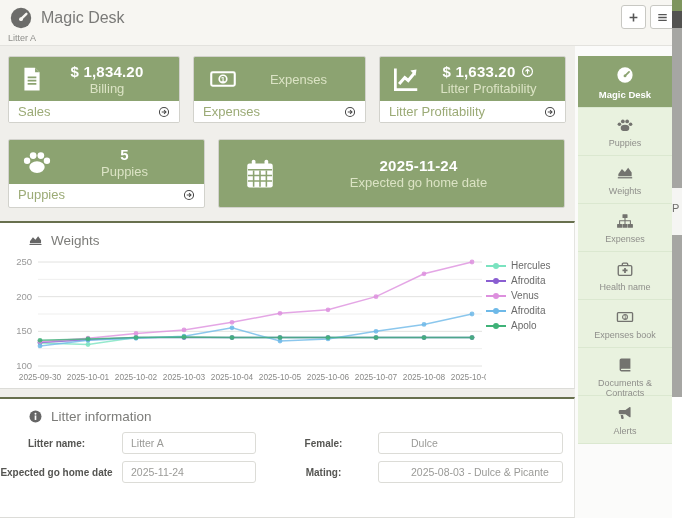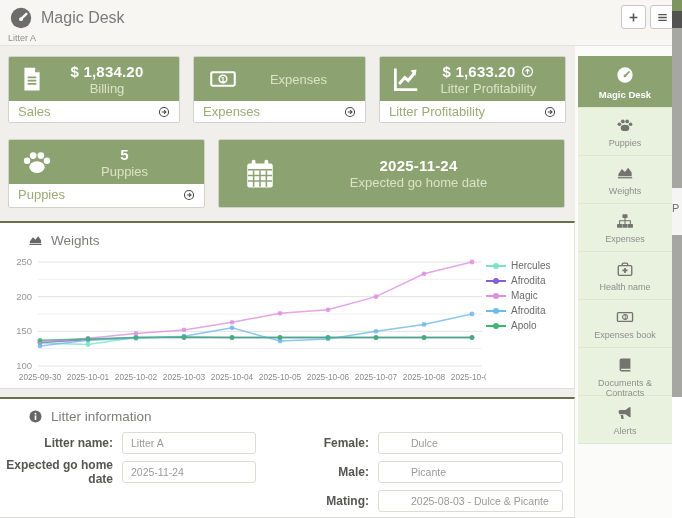--- a/index.html
+++ b/index.html
@@ -59,21 +59,21 @@
   #chart { width:482px; height:136px; }
   .legend { display:flex; flex-direction:column; gap:4px; padding-top:8px; }
   .legend-item { display:flex; align-items:center; gap:5px; font-size:10px; color:#6b6b6b; cursor:pointer; }
 
   #litter-panel { margin-top:8px; height:121px; overflow:hidden; }
   .form-grid { display:flex; padding-top:6px; }
   .fcol { display:flex; flex-direction:column; gap:7px; }
   .fcol.left { width:278px; }
   .fcol.right { flex:1; }
   .frow { display:flex; align-items:center; height:22px; }
-  .flabel { font-size:12px; font-weight:bold; color:#555552; text-align:right; padding-right:9px; }
+  .flabel { font-size:10px; font-weight:bold; color:#555552; text-align:center; padding-right:9px; }
   .fcol.left .flabel { width:122px; }
   .fcol.right .flabel { width:100px; }
   .finput { height:22px; border:1px solid #dcdcd7; border-radius:3px; background:#fff;
     font-size:10.5px; color:#9a9a97; padding:0 8px; font-family:inherit; outline:none; }
   .fcol.left .finput { width:134px; }
   .fcol.right .finput { width:185px;padding-left:32px; }
 
   
   .sidebar { position:absolute; left:578px; top:56px; width:94px; }
   .side-item { background:#e9f2df; --bg:#e9f2df; border-bottom:1px solid #dbe8d0;
@@ -382,21 +382,21 @@
                 <line x1="0" y1="4" x2="20" y2="4" stroke="#8a5ed1" stroke-width="2"></line>
                 <circle cx="10" cy="4" r="3" fill="#8a5ed1"></circle>
               </svg>
               <span>Afrodita</span>
             </div>
             <div class="legend-item">
               <svg width="20" height="8">
                 <line x1="0" y1="4" x2="20" y2="4" stroke="#dd90de" stroke-width="2"></line>
                 <circle cx="10" cy="4" r="3" fill="#dd90de"></circle>
               </svg>
-              <span>Magic</span>
+              <span>Venus</span>
             </div>
             <div class="legend-item">
               <svg width="20" height="8">
                 <line x1="0" y1="4" x2="20" y2="4" stroke="#6eb9e8" stroke-width="2"></line>
                 <circle cx="10" cy="4" r="3" fill="#6eb9e8"></circle>
               </svg>
               <span>Afrodita</span>
             </div>
             <div class="legend-item">
               <svg width="20" height="8">
@@ -430,24 +430,20 @@
               <label class="flabel">Expected go home date</label>
               <input class="finput" readonly="" value="2025-11-24" style="">
             </div>
           </div>
         <div class="fcol right" id="fcol-right">
             <div class="frow">
               <label class="flabel">Female:</label>
               <input class="finput" readonly="" value="Dulce" style="">
             </div>
             <div class="frow">
-              <label class="flabel">Male:</label>
-              <input class="finput" readonly="" value="Picante" style="">
-            </div>
-            <div class="frow">
               <label class="flabel">Mating:</label>
               <input class="finput" readonly="" value="2025-08-03 - Dulce &amp; Picante" style="">
             </div>
           </div>
       </div>
     </div>
   </div>
 
   <div class="sidebar" id="sidebar">
       <div class="side-item active">

